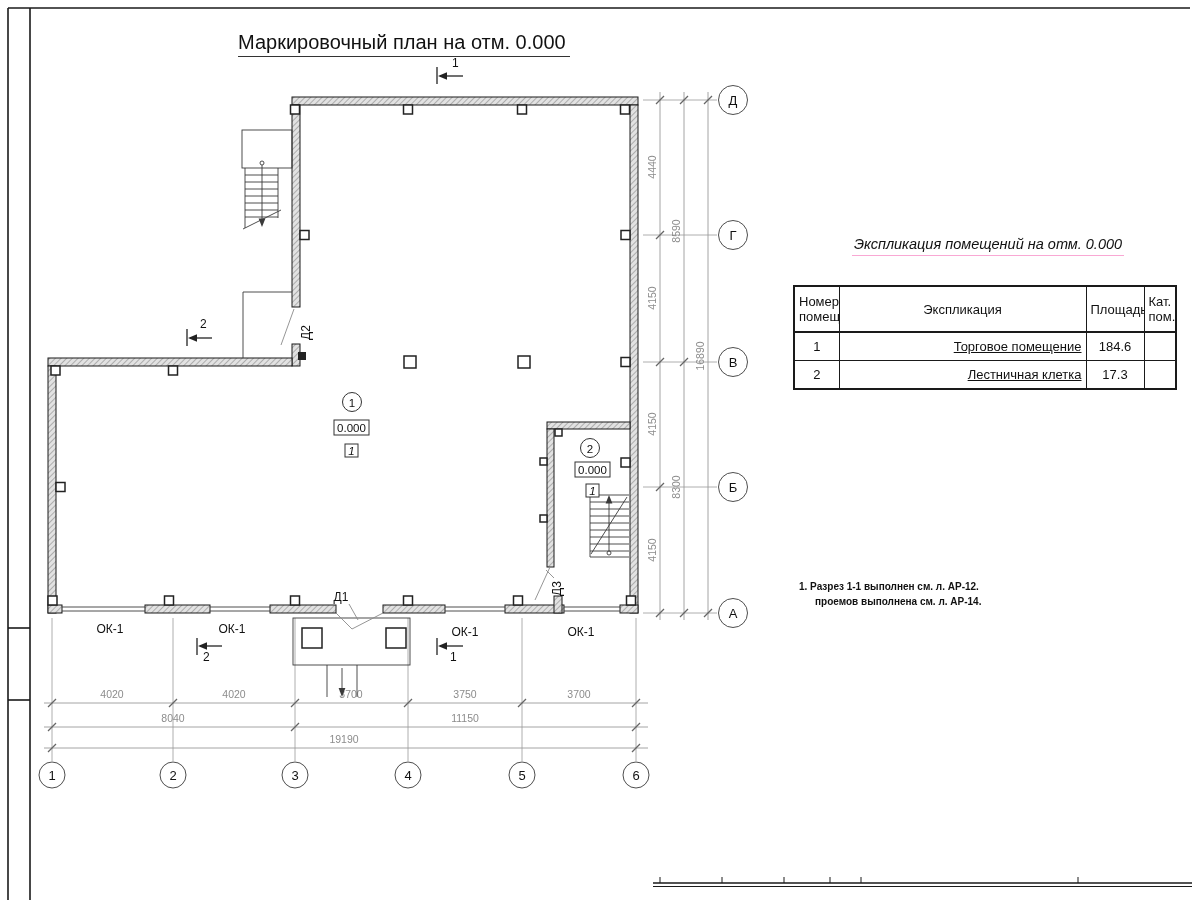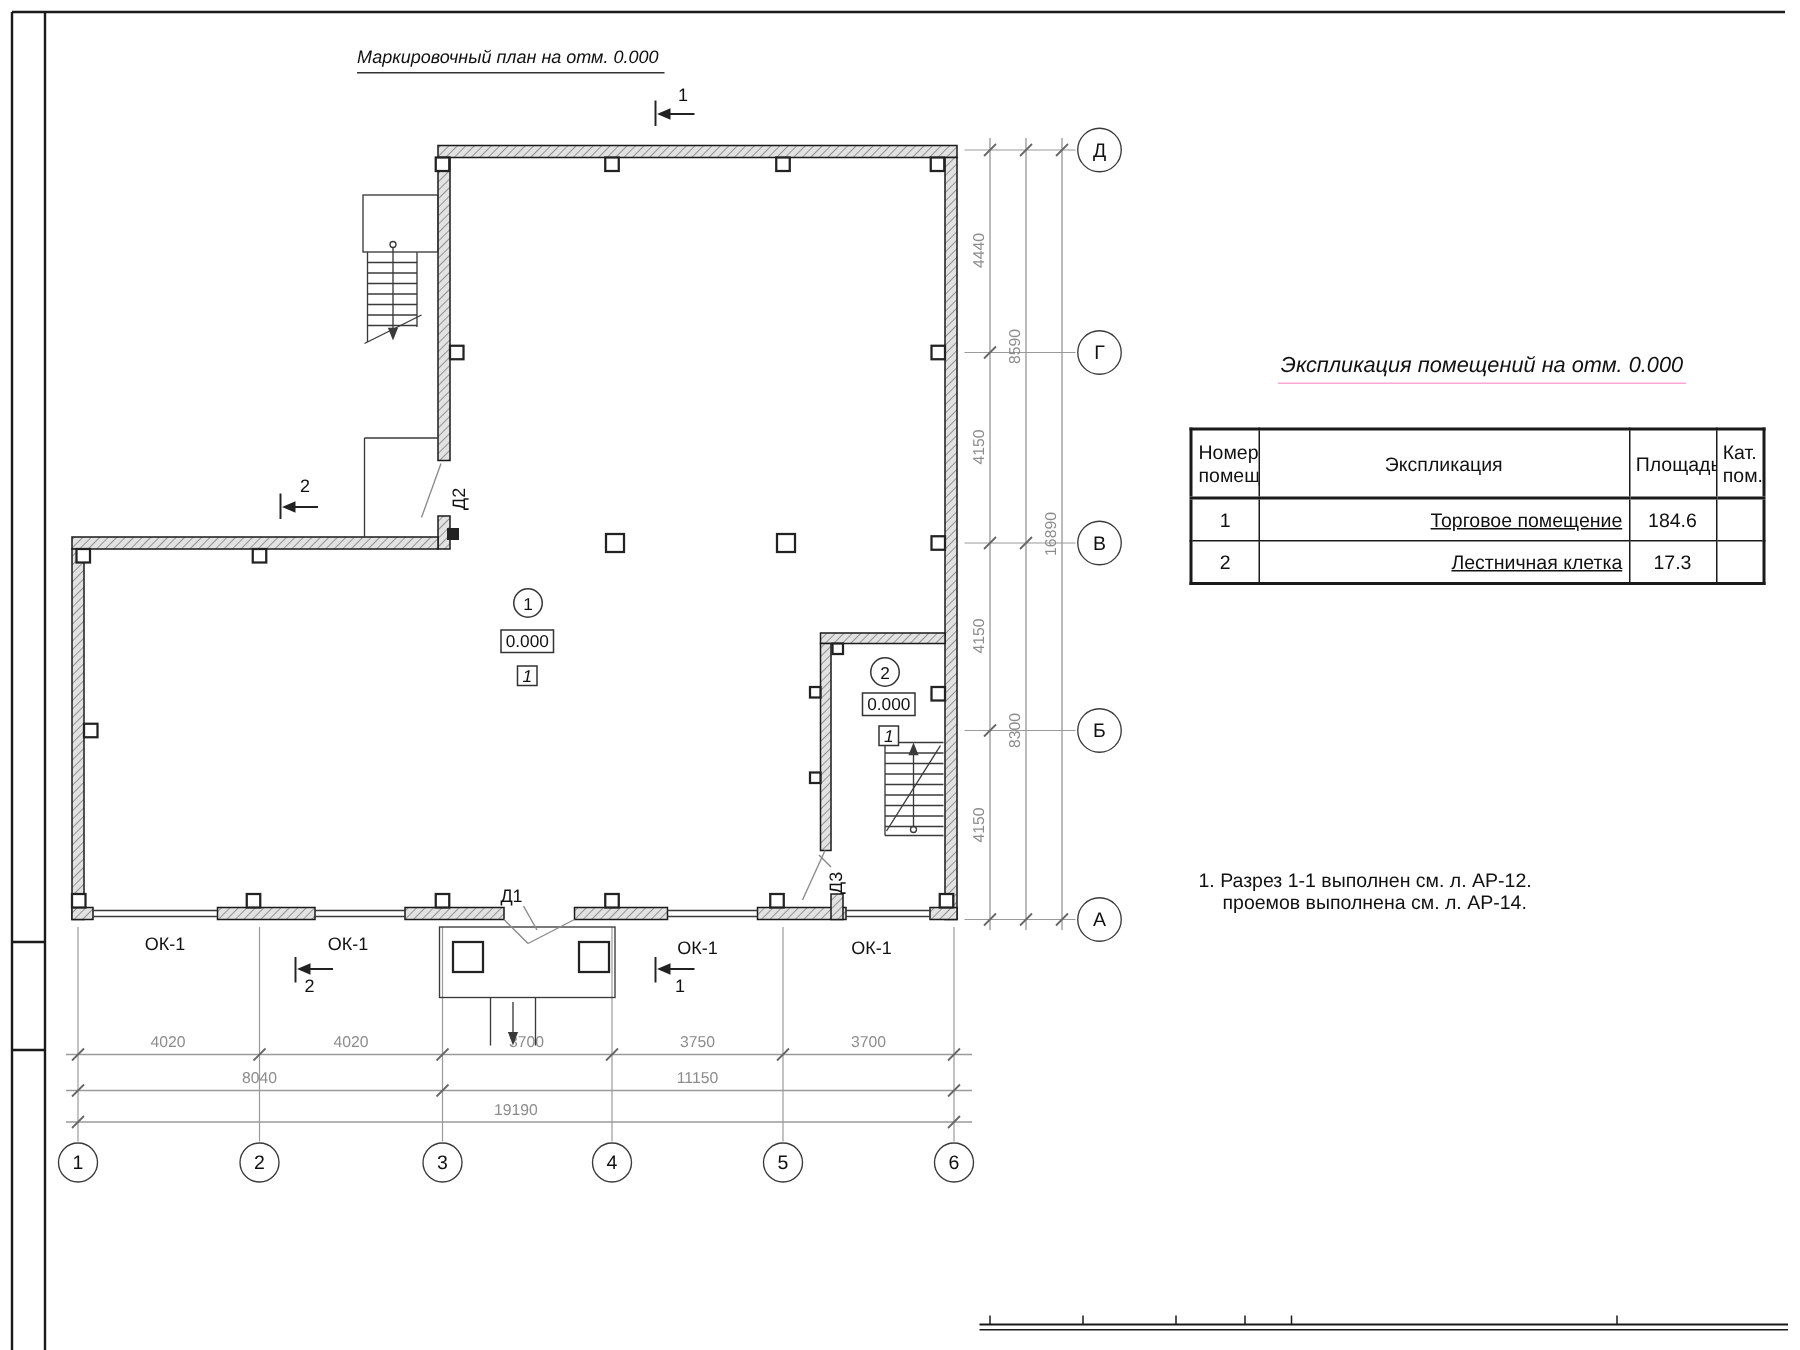--- a/index.html
+++ b/index.html
@@ -30,23 +30,23 @@
   #explication table{border:2px solid #1a1a1a;}
   td.c-num{text-align:center;}
   td.c-name{text-align:right;padding-left:7px;text-decoration:underline;}
   td.c-area{text-align:center;}
   td.c-cat{text-align:center;}
   td.c-total{text-align:right;padding-right:5px;}
 
   #table-title{position:absolute;left:800px;top:236px;width:376px;text-align:center;
                font-size:14.5px;font-style:italic;}
   #table-title span{border-bottom:1px solid #f9a8d4;padding:0 2px 3px 2px;}
-  #plan-title{position:absolute;left:238px;top:31px;font-size:12px;font-style:italic;}
+  #plan-title{position:absolute;left:238px;top:31px;font-size:20px;}
   #plan-title span{border-bottom:1px solid #333;padding:0 4px 3px 0;}
-  #notes{position:absolute;left:799px;top:579px;width:400px;font-size:13px;line-height:15.4px;}
+  #notes{position:absolute;left:799px;top:579px;width:400px;font-size:10px;line-height:15.4px;font-weight:bold;}
   #notes .wrap{padding-left:16px;}
 </style>
 </head>
 <body>
 
 
 
 <svg width="1200" height="900" viewBox="0 0 1200 900">
   <defs>
     <pattern id="hatch" width="4" height="4" patternUnits="userSpaceOnUse" patternTransform="rotate(45)">

